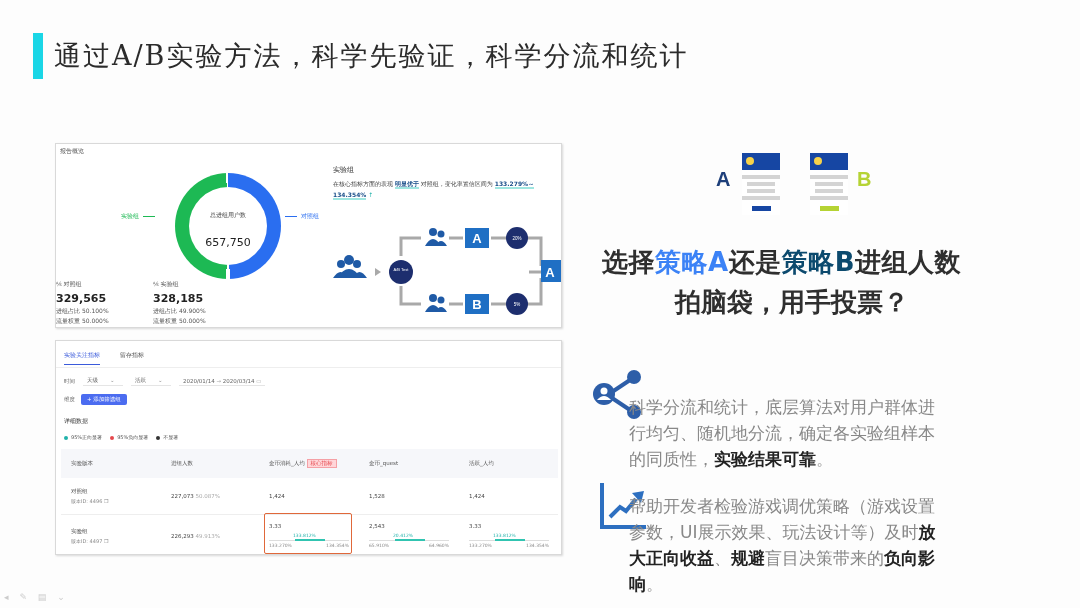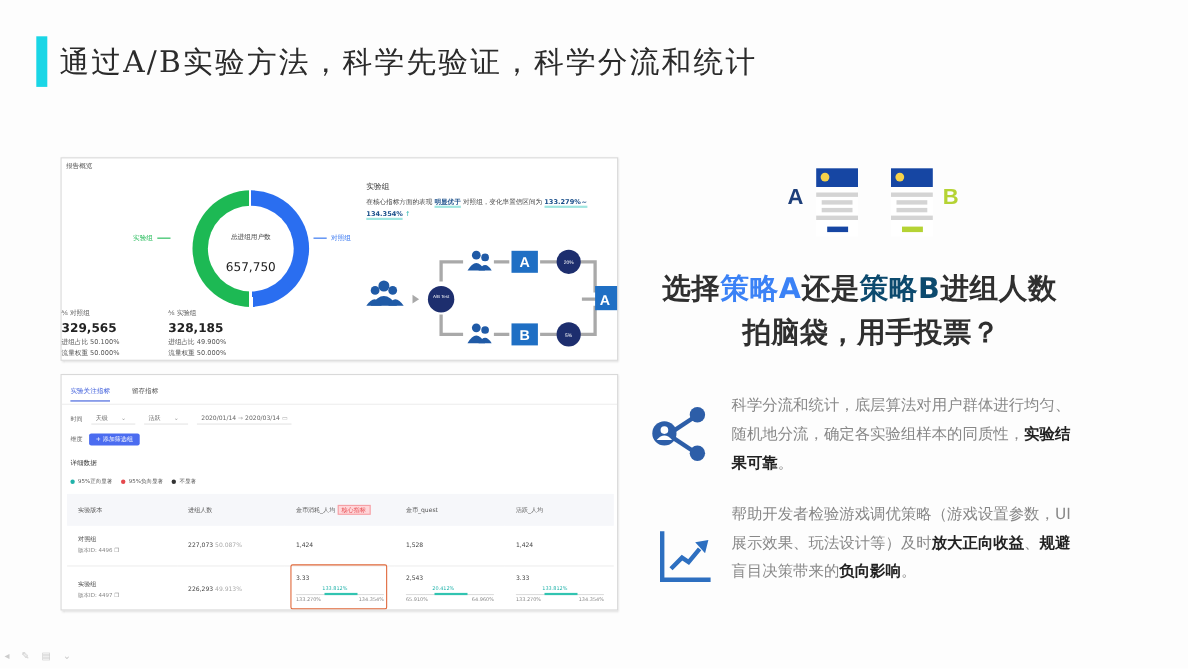--- a/index.html
+++ b/index.html
@@ -68,21 +68,21 @@
   .card { position: absolute; top: 3px; width: 38px; height: 62px; background: #fff; }
   .card.a { left: 30px; } .card.b { left: 98px; }
   .card .hdr { position: absolute; left: 0; top: 0; width: 38px; height: 17px; background: #1646a3; }
   .card .hdr .sun { position: absolute; left: 4px; top: 4px; width: 8px; height: 8px; border-radius: 50%; background: #f6d24a; }
   .card .ln { position: absolute; left: 0; height: 4px; background: #d4d4d4; }
   .card .foot { position: absolute; left: 10px; top: 53px; width: 19px; height: 5px; }
 
   .q1 { position: absolute; left: 602px; top: 245px; font-size: 26px; font-weight: bold; color: #2f2f2f; letter-spacing: 0.5px; }
   .q1 .ca { color: #3b82f6; } .q1 .cb { color: #0c4a6e; }
   .q2 { position: absolute; left: 675px; top: 285px; font-size: 26px; font-weight: bold; color: #2f2f2f; }
-  .para { position: absolute; left: 665px; width: 320px; font-size: 14px; line-height: 26px; color: #888; }
+  .para { position: absolute; left: 629px; width: 320px; font-size: 17px; line-height: 26px; color: #888; margin-top: 38px; }
   .para b { color: #222; }
   .p-a { top: 356px; } .p-b { top: 455px; }
   .ic-share { position: absolute; left: 590px; top: 366px; width: 56px; height: 56px; }
   .ic-chart { position: absolute; left: 598px; top: 481px; width: 50px; height: 50px; }
   .footer-ic { position: absolute; left: 4px; top: 592px; font-size: 9px; color: #ccc; letter-spacing: 4px; }
 </style>
 </head>
 <body>
 
 <div class="slide">

